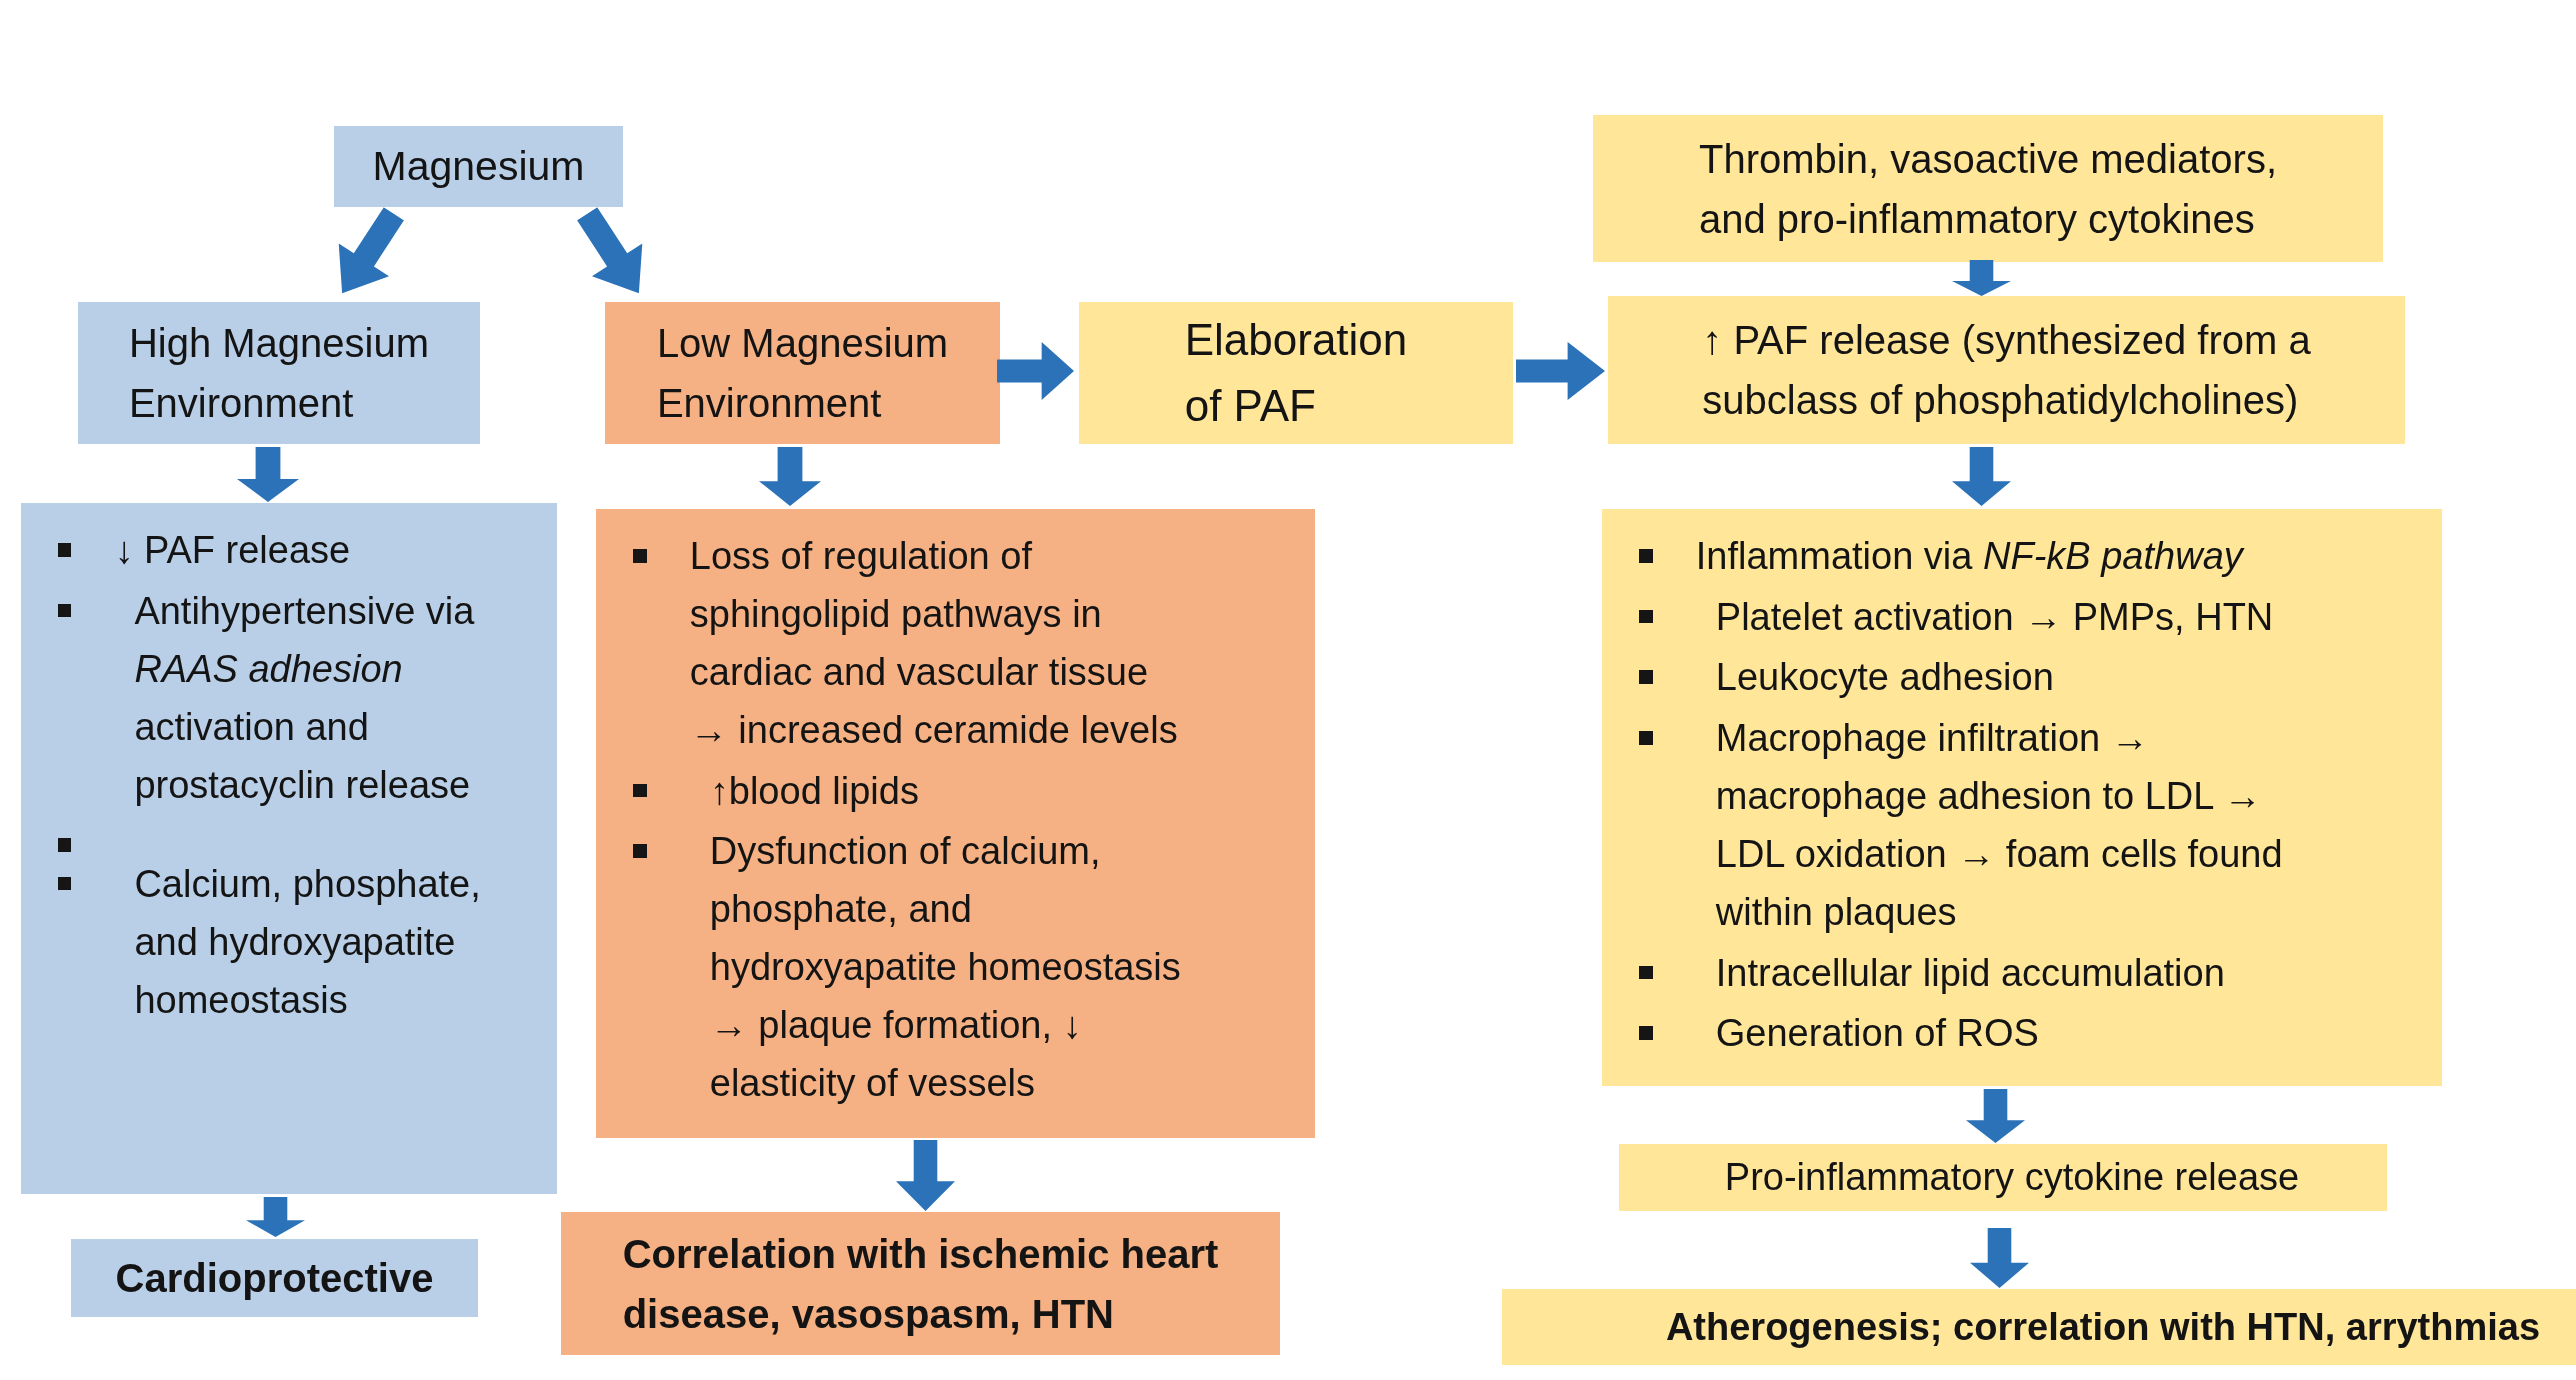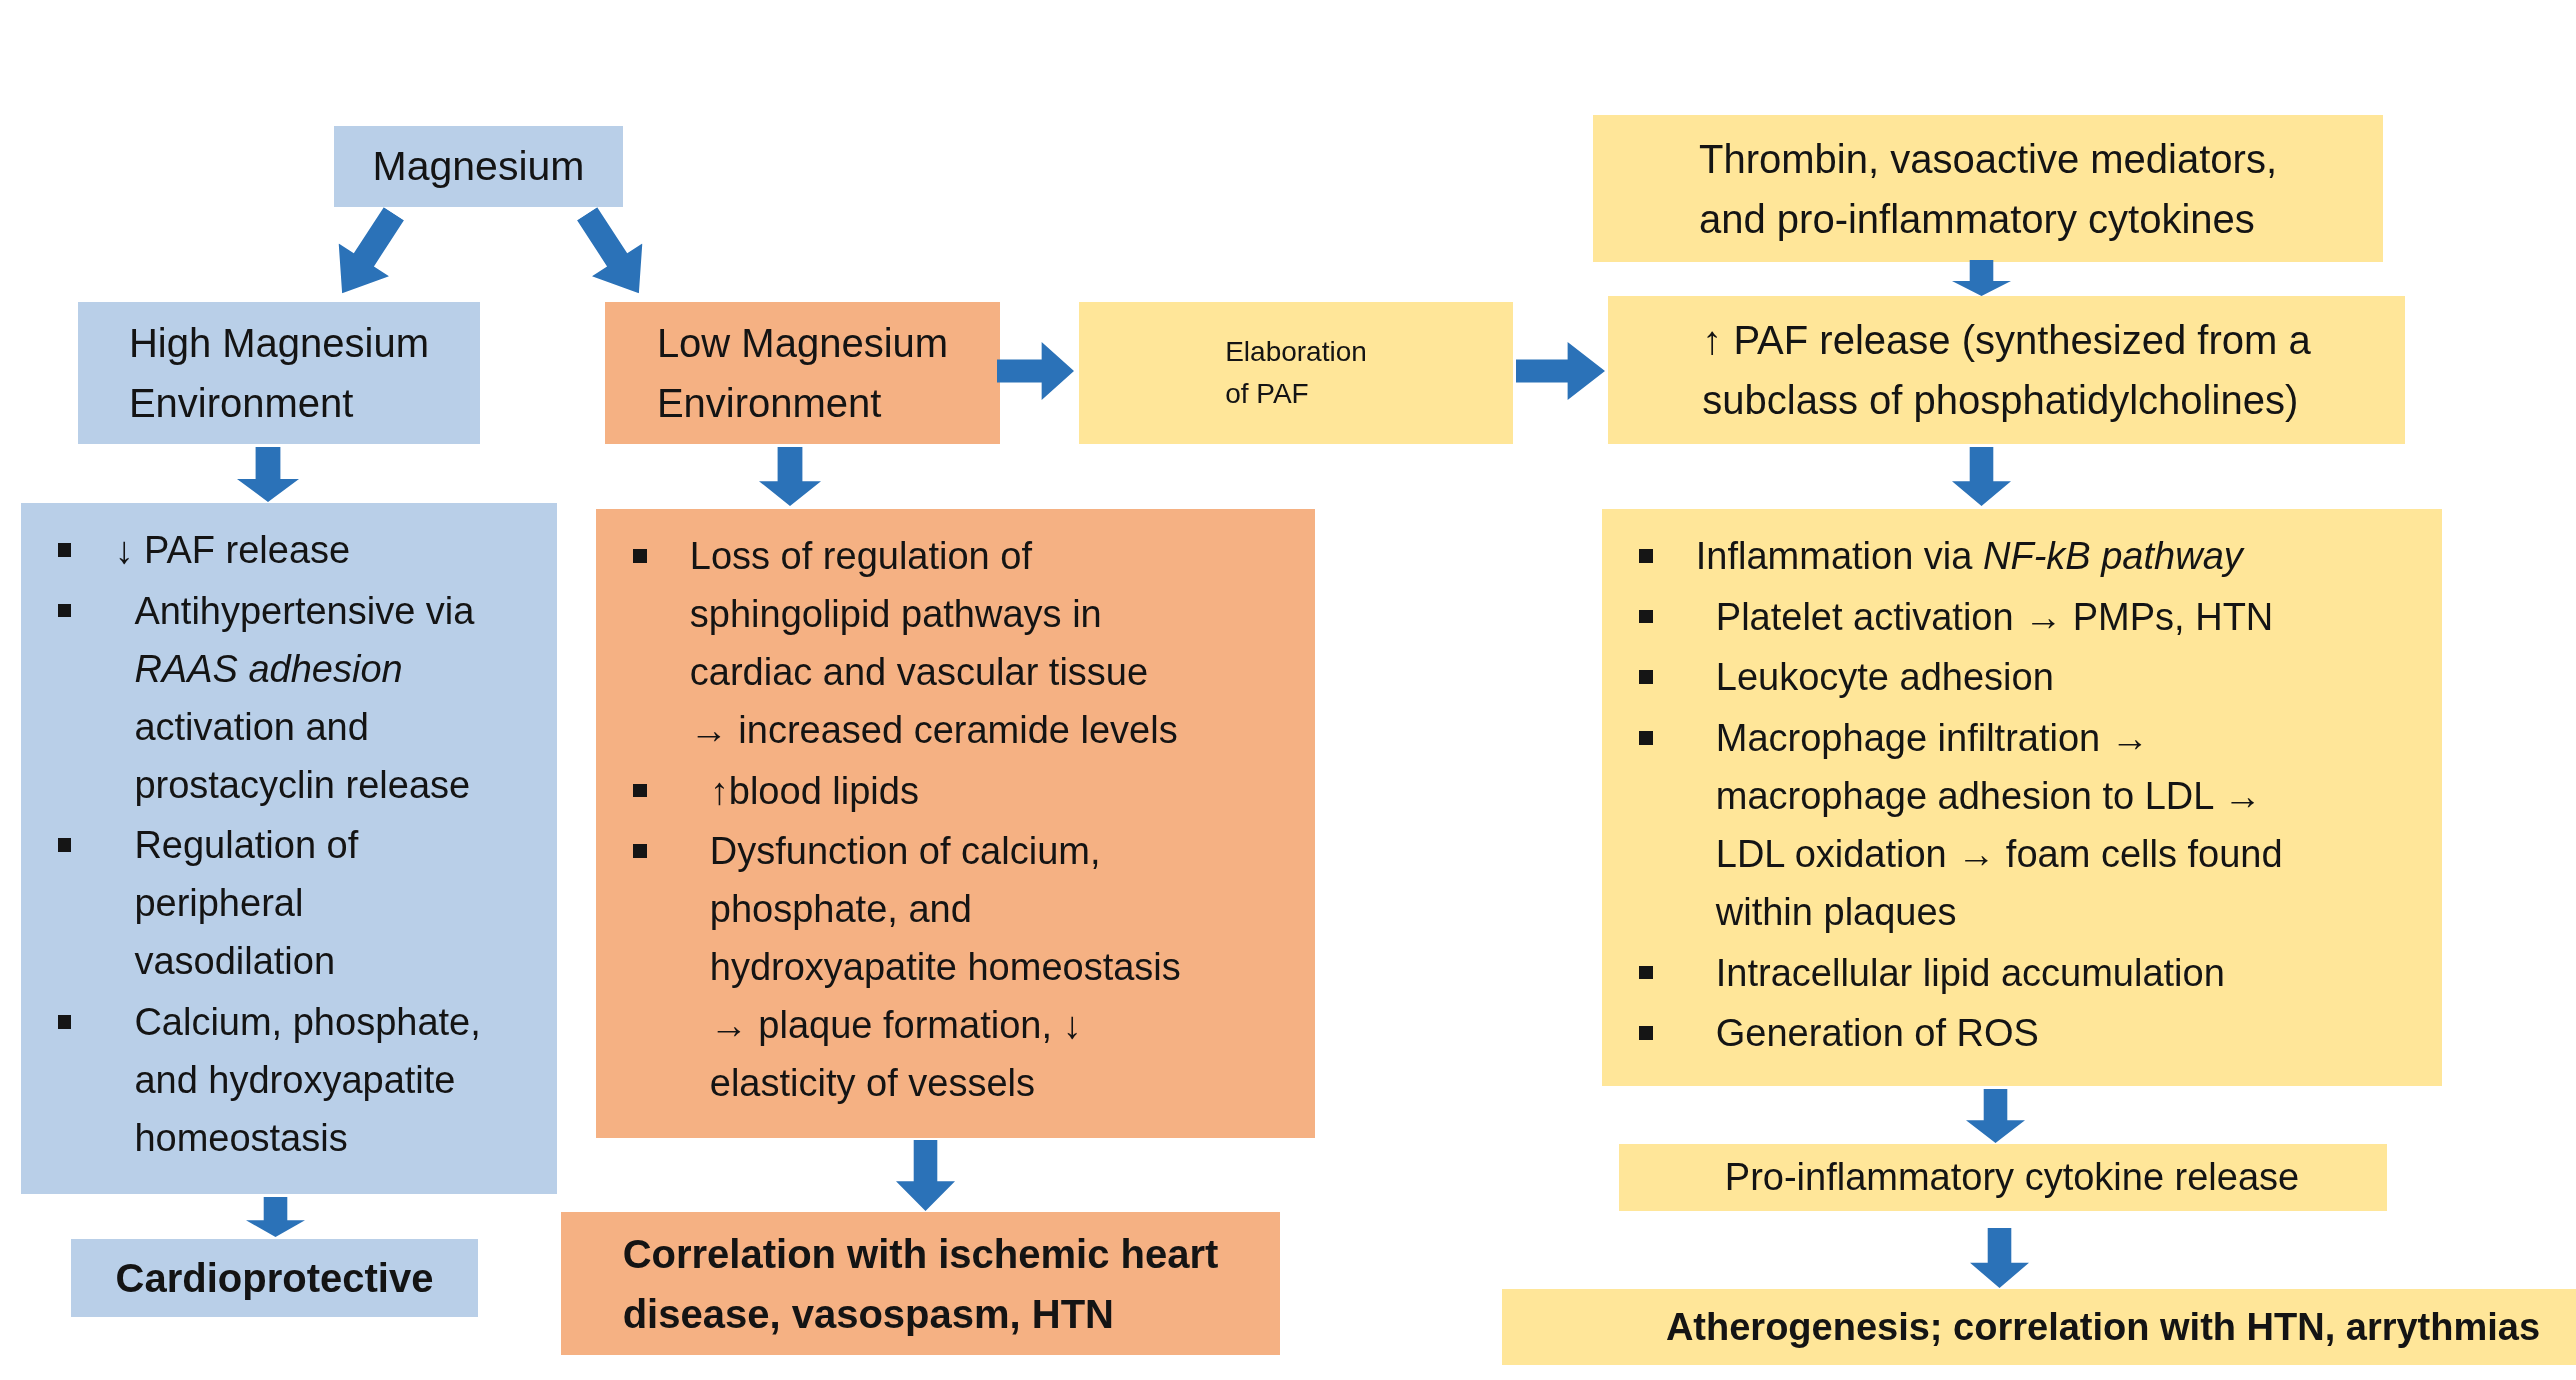--- a/index.html
+++ b/index.html
@@ -28,21 +28,21 @@
   .blue{background:var(--box-blue);}
   .orange{background:var(--box-orange);}
   .yellow{background:var(--box-yellow);}
   .bold .label{font-weight:700;}
 
   
   #magnesium{left:334px;top:126px;width:289px;height:81px;font-size:41px;}
   #thrombin{left:1593px;top:115px;width:790px;height:147px;font-size:40px;}
   #high-env{left:78px;top:302px;width:402px;height:142px;font-size:40px;}
   #low-env{left:605px;top:302px;width:395px;height:142px;font-size:40px;}
-  #elaboration{left:1079px;top:302px;width:434px;height:142px;font-size:28px;}
+  #elaboration{left:1079px;top:302px;width:434px;height:142px;font-size:44px;}
   #paf-release{left:1608px;top:296px;width:797px;height:148px;font-size:40px;}
   #cardioprotective{left:71px;top:1239px;width:407px;height:78px;font-size:40px;}
   #correlation{left:561px;top:1212px;width:719px;height:143px;font-size:40px;}
   #cytokine-release{left:1619px;top:1144px;width:768px;height:67px;font-size:38px;padding-left:29px;}
   #atherogenesis{left:1502px;top:1289px;width:1202px;height:76px;font-size:38px;}
 
   
   .list-node{
     position:absolute;box-sizing:border-box;padding:18px 16.5px 11px 20.6px;
   }
@@ -140,23 +140,20 @@
         </li>
       <li>
           <span class="sq"></span>
           <span class="li-text"><span>Antihypertensive via
 </span><em>RAAS adhesion</em><span>
 activation and
 prostacyclin release</span></span>
         </li>
       <li>
           <span class="sq"></span>
-          <span class="li-text"><span>Regulation of
-peripheral
-vasodilation</span></span>
         </li>
       <li>
           <span class="sq"></span>
           <span class="li-text"><span>Calcium, phosphate,
 and hydroxyapatite
 homeostasis</span></span>
         </li>
     </ul>
   </div>
 

